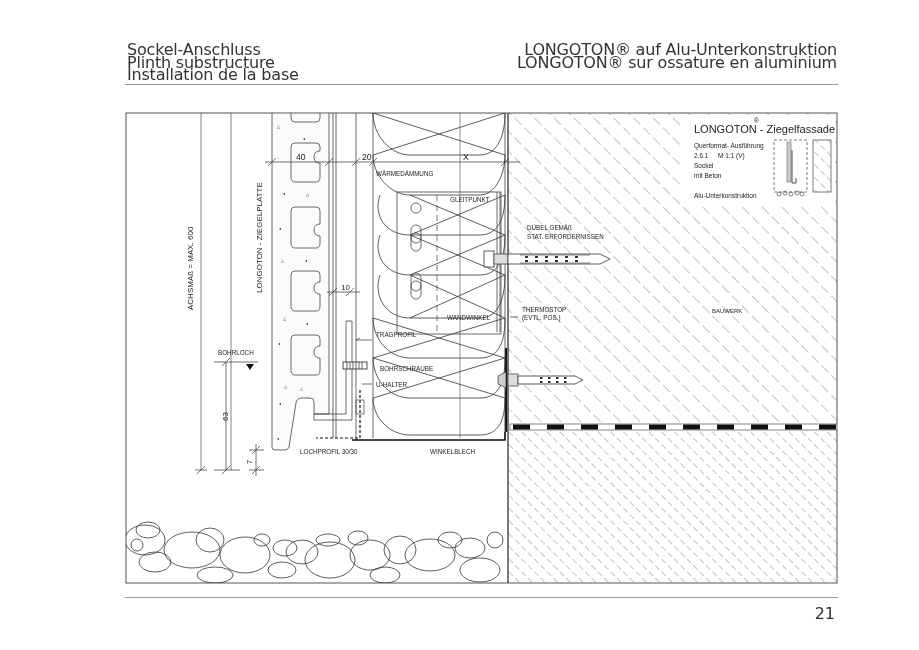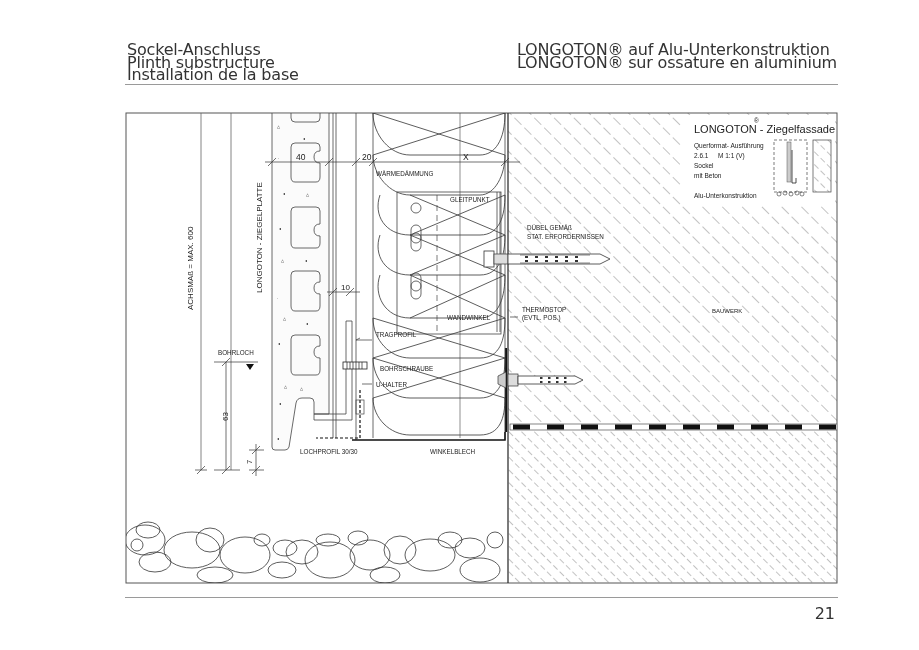--- a/index.html
+++ b/index.html
@@ -1,19 +1,19 @@
 <!DOCTYPE html>
 <html><head>
   <meta charset="utf-8">
   <style>
     html, body { margin: 0; padding: 0; background: #ffffff; }
     body { width: 919px; height: 650px; position: relative; overflow: hidden; font-family: "Liberation Sans", sans-serif; color: #222; }
     .hdr { position: absolute; top: 44px; font-size: 16px; line-height: 12.5px; color: #333; font-family: "DejaVu Sans", sans-serif; letter-spacing: -0.2px; }
     .hdr-left { left: 127px; }
-    .hdr-right { right: 82px; text-align: left; }
+    .hdr-right { right: 82px; text-align: right; }
     .hdr div { white-space: nowrap; }
     .rule { position: absolute; left: 125px; width: 713px; height: 1px; background: #9a9a9a; }
     .page-num { position: absolute; right: 84px; top: 604px; font-size: 16px; font-family: "DejaVu Sans", sans-serif; color: #333; }
     svg text { font-family: "Liberation Sans", sans-serif; fill: #222; }
     .drawing { position: absolute; left: 0; top: 0; }
   </style>
 </head>
 <body>
 
 <div class="hdr hdr-left">

